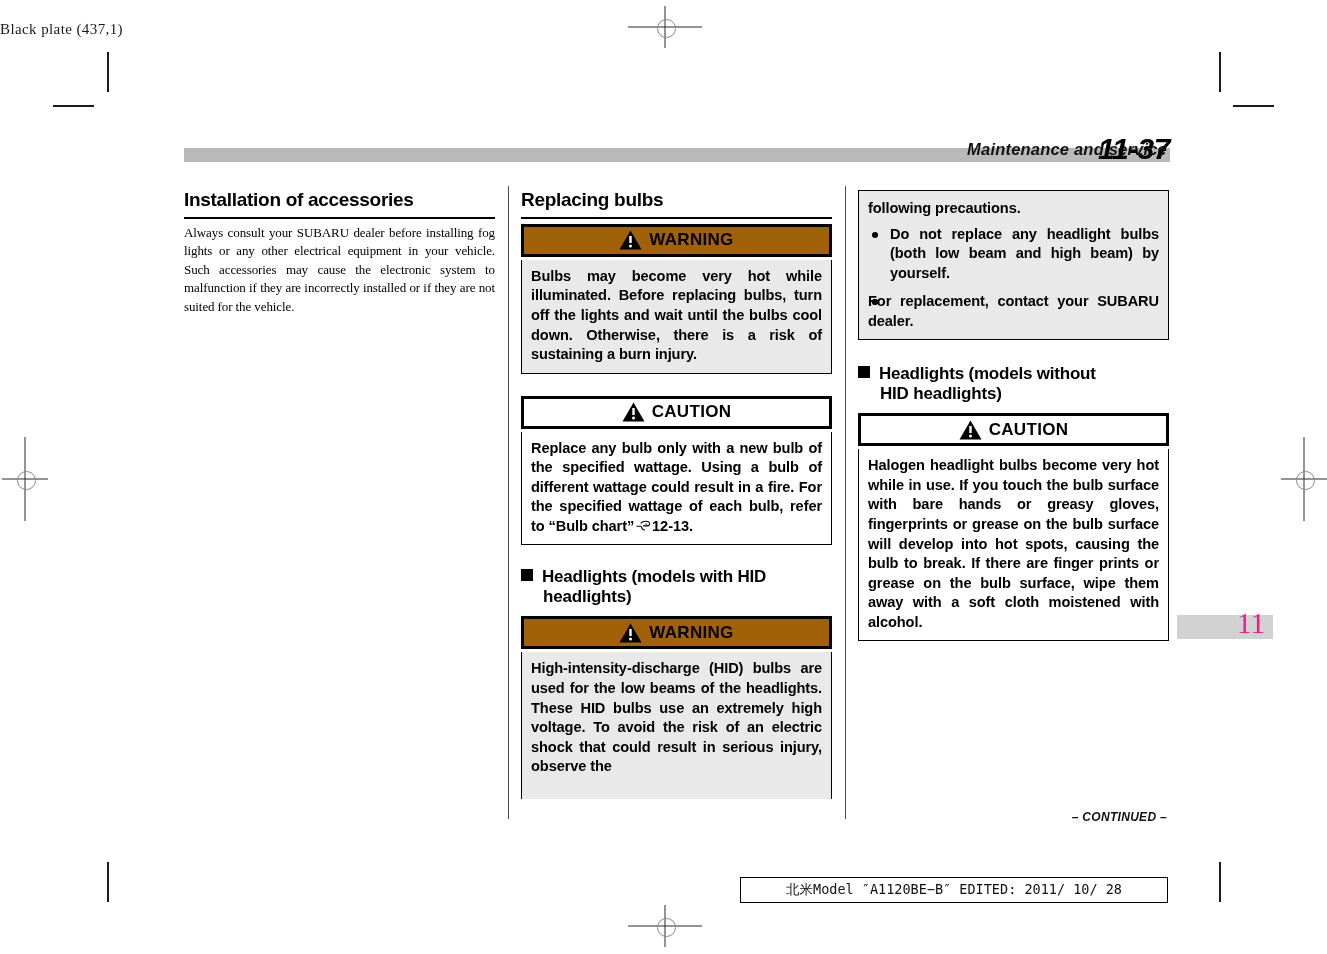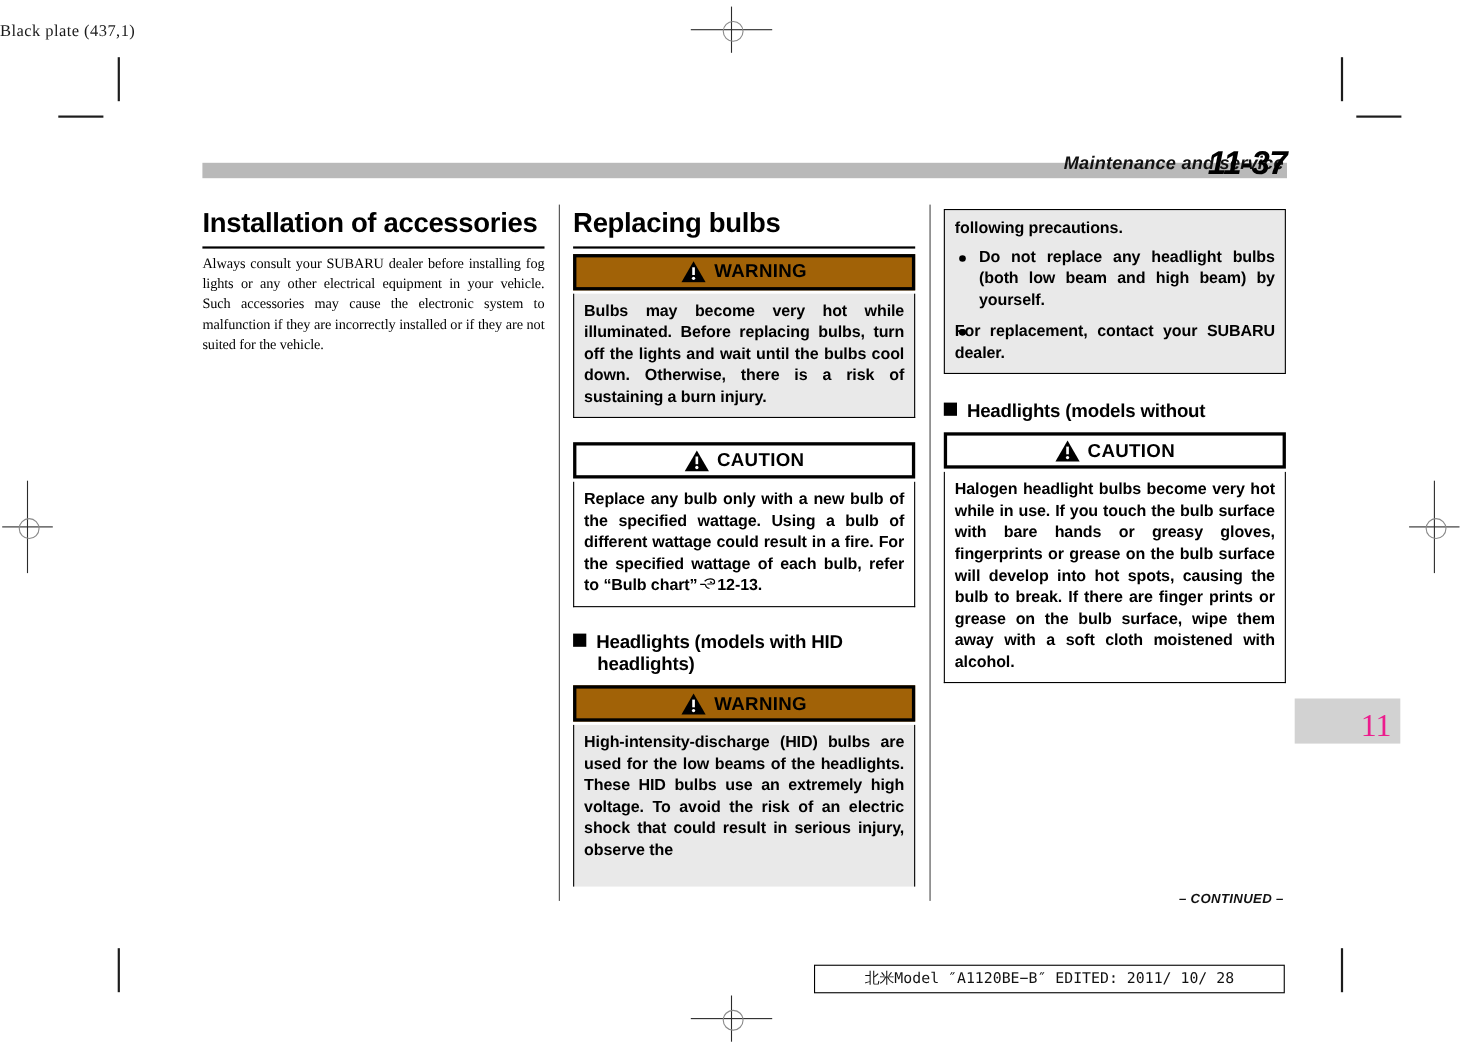--- a/index.html
+++ b/index.html
@@ -90,21 +90,21 @@
     height: 633px;
     background: #4a4a4a;
   }
   #rule1 { left: 508px; }
   #rule2 { left: 845px; }
 
   
   h1.sec-title {
     margin: 0 0 5px 0;
     padding: 0 0 6px 0;
-    font-size: 25px;
+    font-size: 19px;
     font-weight: bold;
     letter-spacing: -0.3px;
     border-bottom: 2px solid #000;
     line-height: 1.1;
   }
   h2.sub-title {
     margin: 0 0 9px 0;
     font-size: 17px;
     font-weight: bold;
     line-height: 1.18;
@@ -192,23 +192,22 @@
   .hand-icon {
     display: inline-block;
     vertical-align: -1px;
     margin: 0 1px 0 2px;
   }
 
   
   .thumb-tab {
     position: absolute;
     left: 1177px; top: 615px;
-    width: 96px; height: 41px;
+    width: 96px; height: 24px;
     background: #d2d2d2;
-    margin-top: 20px;
   }
   .thumb-tab .num {
     position: absolute;
     right: 8px; bottom: 1px;
     font-family: "Liberation Serif", serif;
     font-size: 29px;
     color: #ec1c8d;
     line-height: 1;
   }
 
@@ -351,20 +350,21 @@
         <li>
           <span class="dot"></span>
         </li>
       </ul>
       <p>For replacement, contact your SUBARU dealer.</p>
     </div>
   </div>
 
   <h2 class="sub-title">
     <span class="sq"></span><span>Headlights (models without</span>
+    <span class="l2">HID headlights)</span>
   </h2>
 
   <div class="alert">
     <div class="alert-head caut">
       <svg class="tri-icon" width="23" height="20" viewBox="0 0 23 20">
         <polygon points="11.5,0.5 22.5,19.5 0.5,19.5" fill="#000"></polygon>
         <rect x="10.3" y="6" width="2.4" height="7" fill="#fff"></rect>
         <circle cx="11.5" cy="16" r="1.5" fill="#fff"></circle>
       </svg>
       <span class="label">CAUTION</span>

